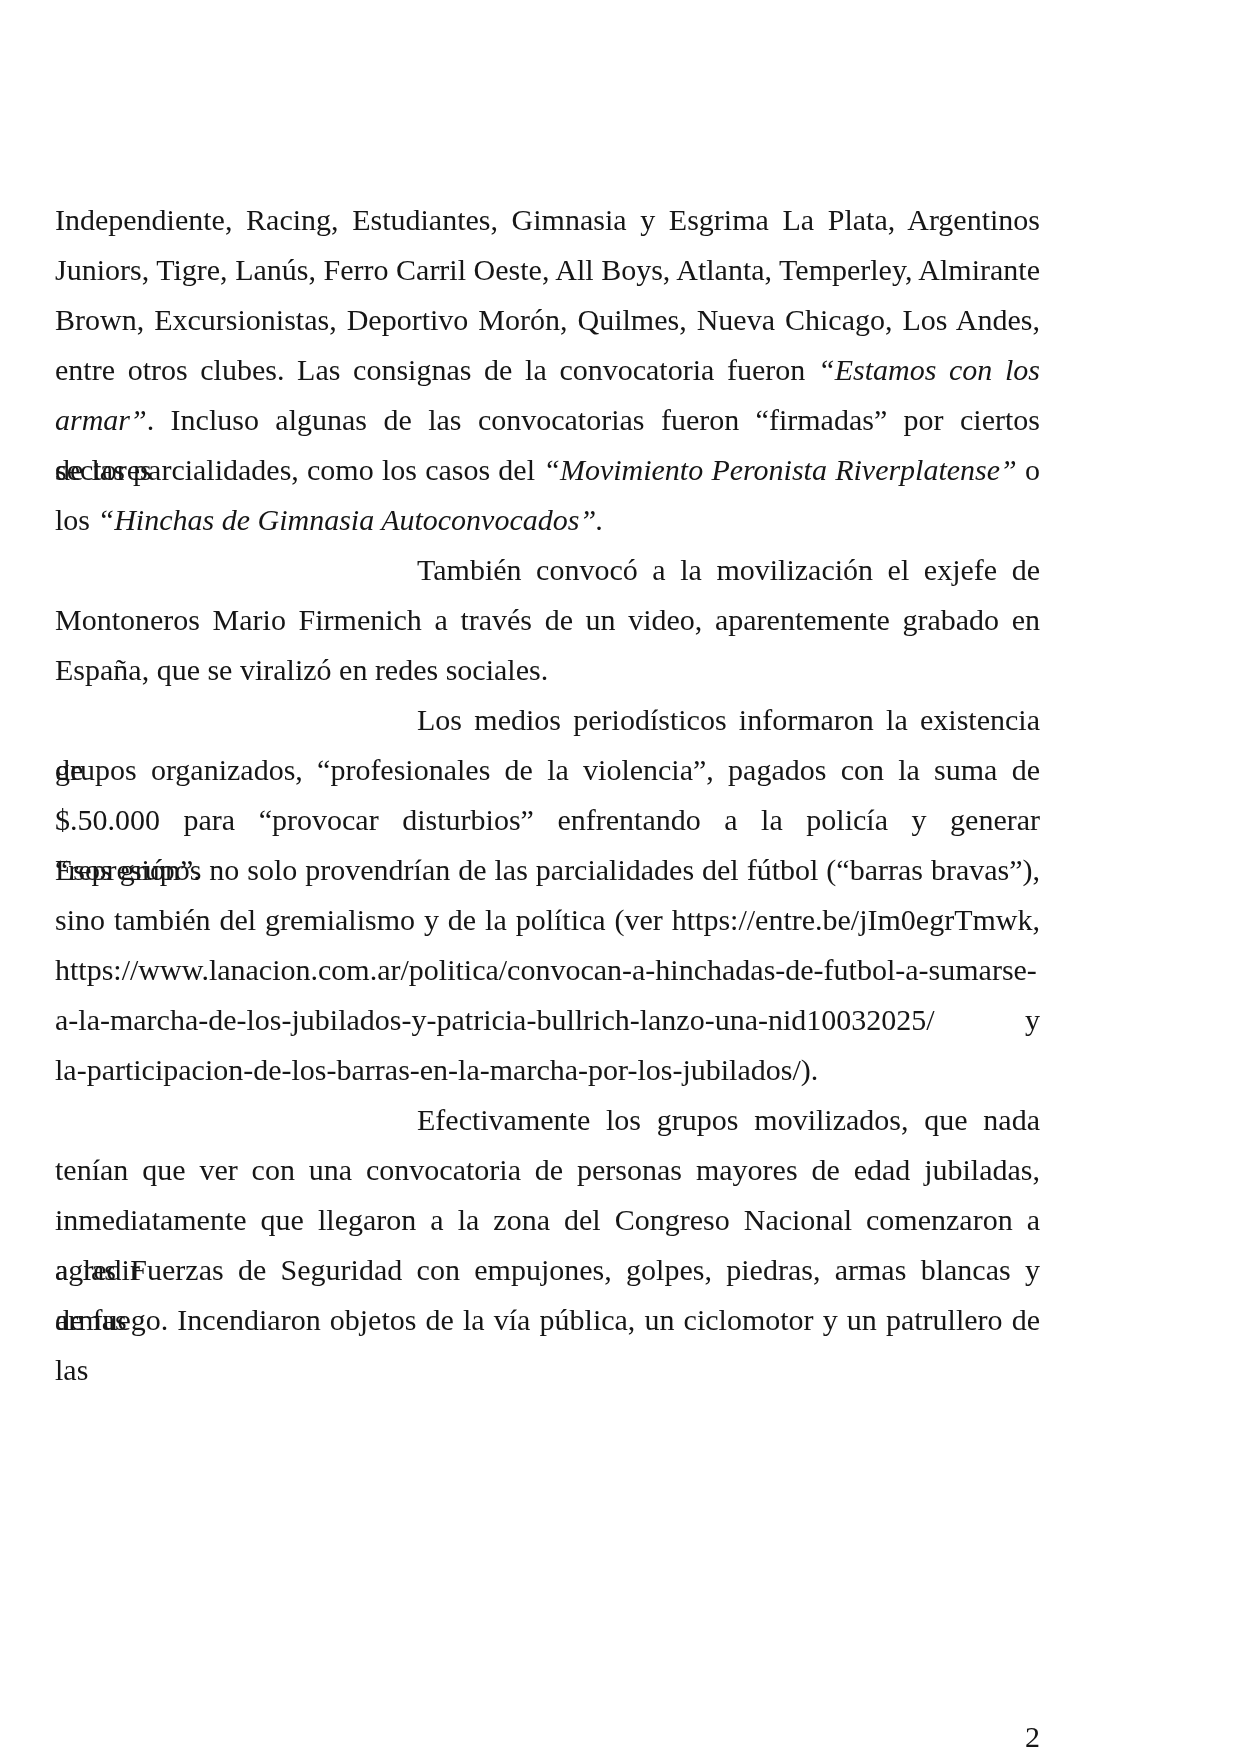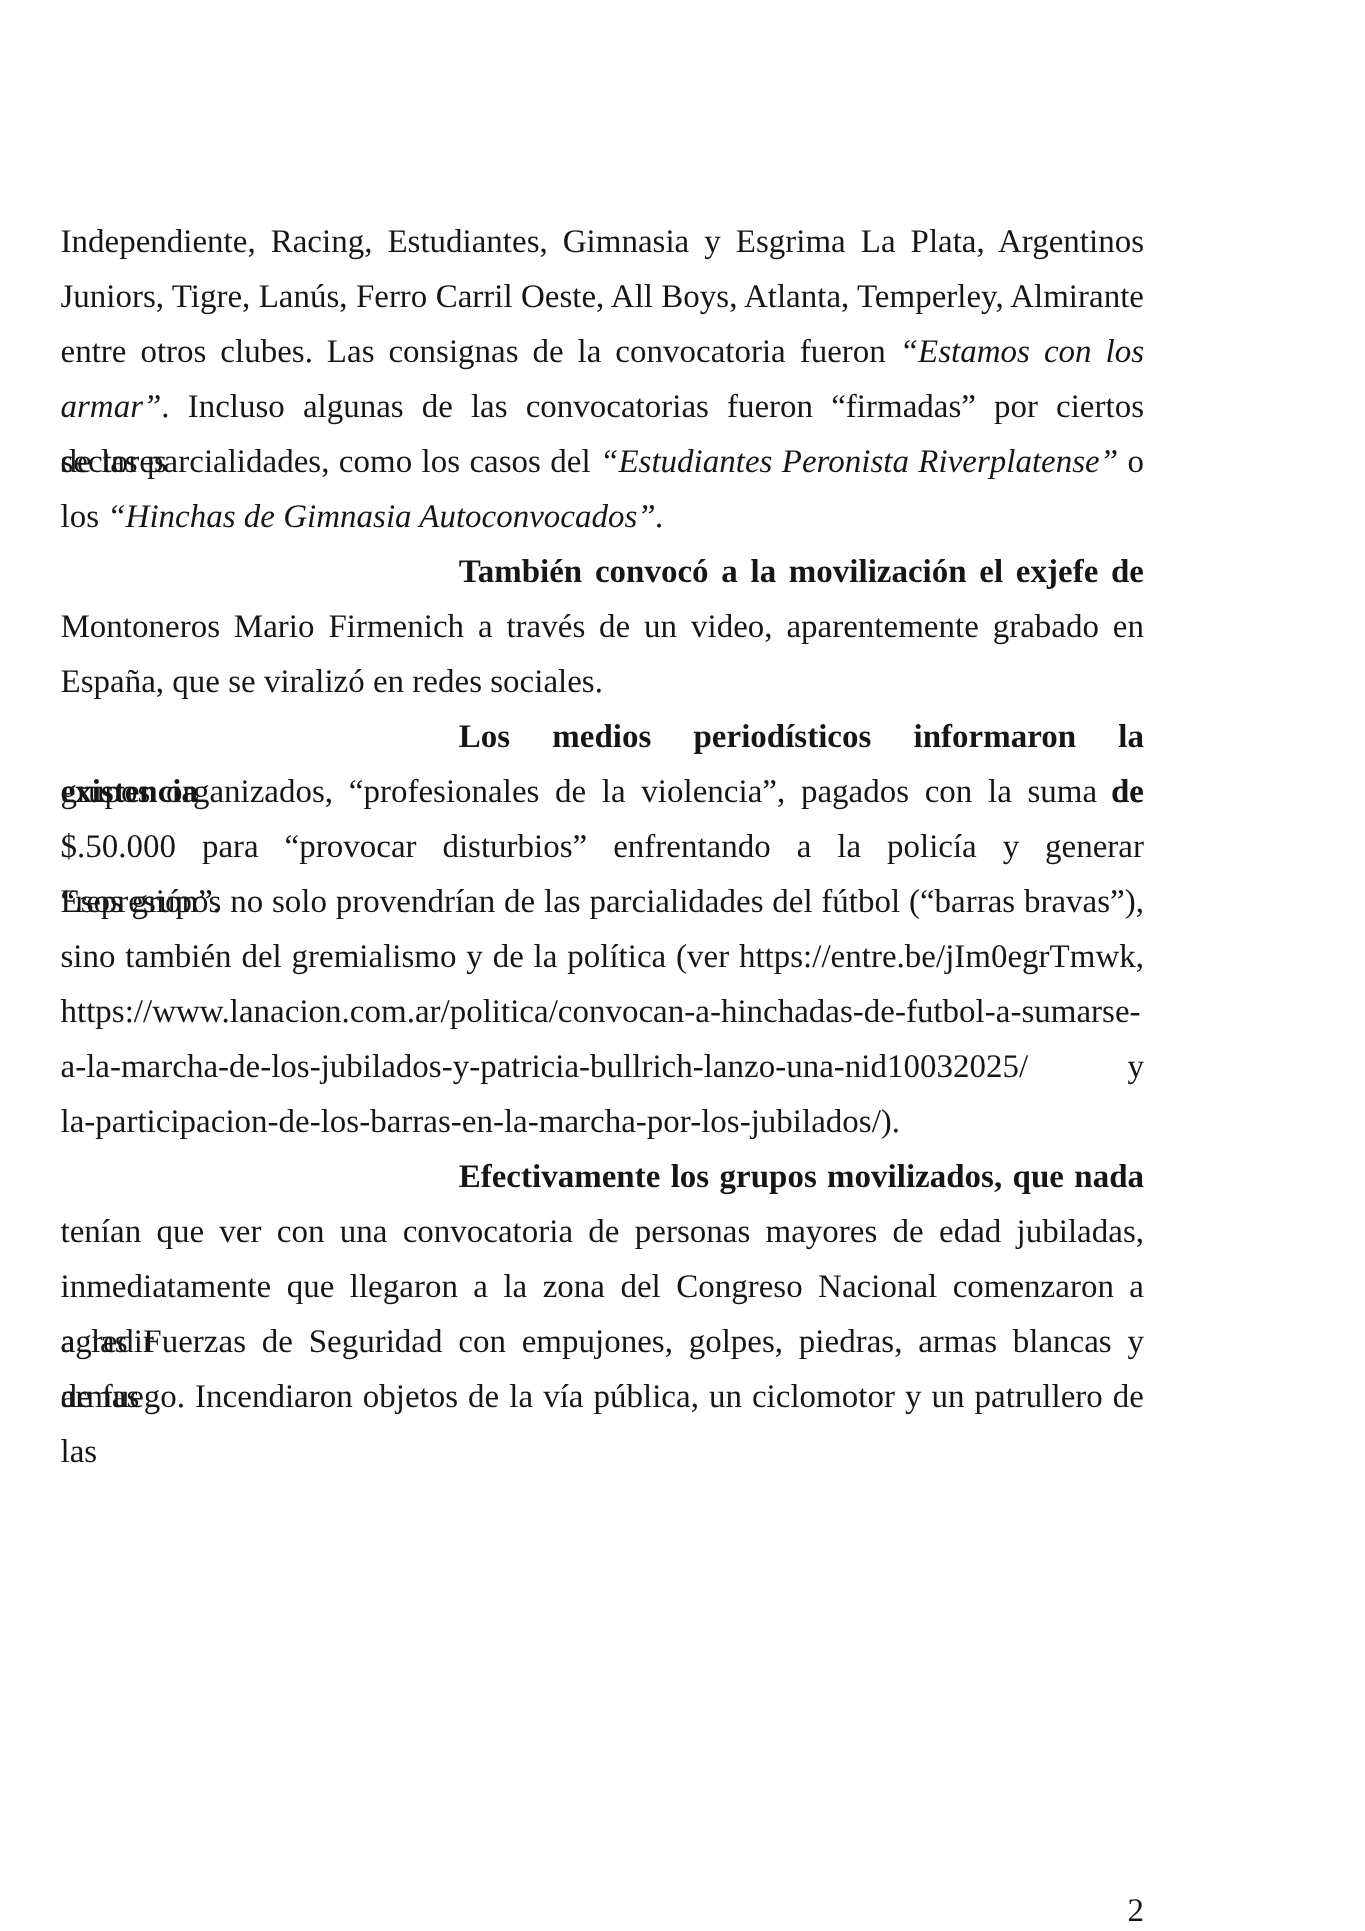--- a/index.html
+++ b/index.html
@@ -29,21 +29,20 @@
     text-align-last: justify;
     height: 50px;
     white-space: normal;
   }
   .line.end {
     text-align: left;
     text-align-last: left;
   }
   .line.justify-indent {
     text-indent: 362px;
-    font-weight: bold;
   }
   .italic {
     font-style: italic;
   }
   .footer {
     position: absolute;
     left: 55px;
     top: 1712px;
     width: 985px;
     font-size: 30px;
@@ -51,23 +50,24 @@
     text-align: right;
   }
 </style>
 </head>
 <body>
 
 <div class="page">
   <div class="text-block">
       <div class="line justify"><span>Independiente, Racing, Estudiantes, Gimnasia y Esgrima La Plata, Argentinos</span></div>
       <div class="line justify"><span>Juniors, Tigre, Lanús, Ferro Carril Oeste, All Boys, Atlanta, Temperley, Almirante</span></div>
+      <div class="line justify"><span>Brown, Excursionistas, Deportivo Morón, Quilmes, Nueva Chicago, Los Andes,</span></div>
       <div class="line justify"><span>entre otros clubes. Las consignas de la convocatoria fueron </span><span class="italic">“Estamos con los</span></div>
       <div class="line justify"><span class="italic">armar”</span><span>. Incluso algunas de las convocatorias fueron “firmadas” por ciertos sectores</span></div>
-      <div class="line justify"><span>de las parcialidades, como los casos del </span><span class="italic">“Estudiantes Peronista Riverplatense”</span><span> o</span></div>
+      <div class="line justify"><span>de las parcialidades, como los casos del </span><span class="italic">“Movimiento Peronista Riverplatense”</span><span> o</span></div>
       <div class="line end"><span>los </span><span class="italic">“Hinchas de Gimnasia Autoconvocados”.</span></div>
       <div class="line justify justify-indent"><span>También convocó a la movilización el exjefe de</span></div>
       <div class="line justify"><span>Montoneros Mario Firmenich a través de un video, aparentemente grabado en</span></div>
       <div class="line end"><span>España, que se viralizó en redes sociales.</span></div>
       <div class="line justify justify-indent"><span>Los medios periodísticos informaron la existencia de</span></div>
       <div class="line justify"><span>grupos organizados, “profesionales de la violencia”, pagados con la suma de</span></div>
       <div class="line justify"><span>$.50.000 para “provocar disturbios” enfrentando a la policía y generar “represión”.</span></div>
       <div class="line justify"><span>Esos grupos no solo provendrían de las parcialidades del fútbol (“barras bravas”),</span></div>
       <div class="line justify"><span>sino también del gremialismo y de la política (ver https://entre.be/jIm0egrTmwk,</span></div>
       <div class="line justify"><span>https://www.lanacion.com.ar/politica/convocan-a-hinchadas-de-futbol-a-sumarse-</span></div>

